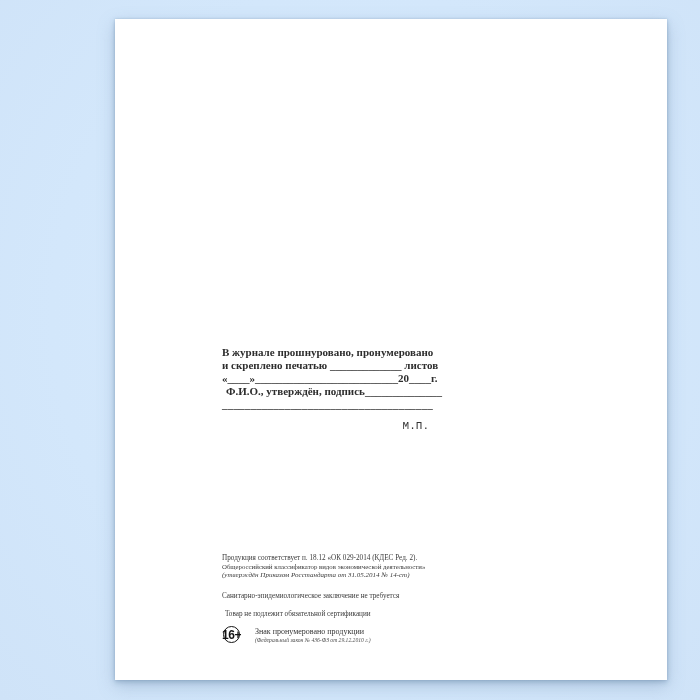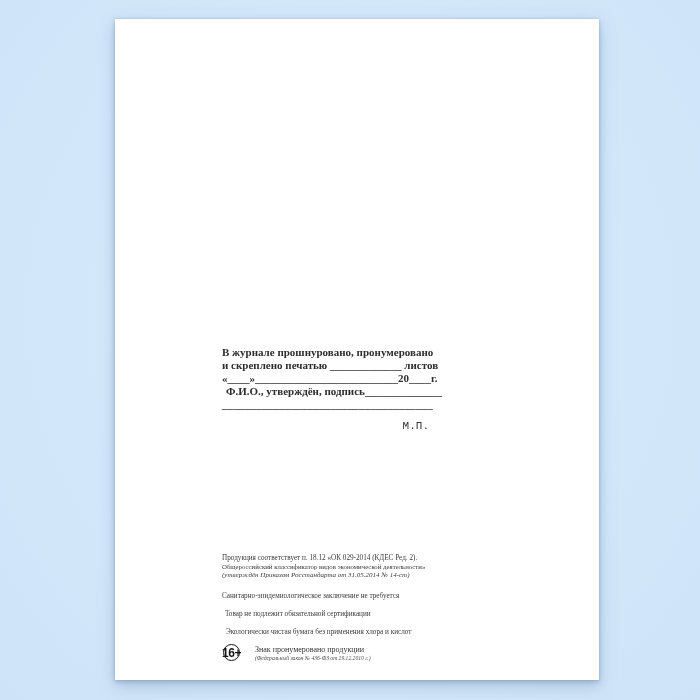--- a/index.html
+++ b/index.html
@@ -12,21 +12,21 @@
   .scene {
     position: relative;
     width: 700px;
     height: 700px;
     background: radial-gradient(ellipse at 50% 45%, #d9ebfd 0%, #d3e7fb 60%, #cfe3f8 100%);
   }
   .paper {
     position: absolute;
     left: 115px;
     top: 19px;
-    width: 484px;
+    width: 552px;
     height: 661px;
     background: #ffffff;
     box-shadow: 0 2px 5px rgba(104, 136, 168, 0.45),
                 0 6px 16px rgba(104, 136, 168, 0.35),
                 0 0 2px rgba(104, 136, 168, 0.30);
   }
   
   .stamp-block {
     position: absolute;
     left: 107px;
@@ -106,21 +106,20 @@
       <div class="mp">М.П.</div>
     </div>
 
     <div class="footer">
       <div class="comp1">Продукция соответствует п. 18.12 «ОК 029-2014 (КДЕС Ред. 2).</div>
       <div class="comp2">Общероссийский классификатор видов экономической деятельности»</div>
       <div class="comp3">(утверждён Приказом Росстандарта от 31.05.2014 № 14-ст)</div>
 
       <div class="note n1">Санитарно-эпидемиологическое заключение не требуется</div>
       <div class="note n2">Товар не подлежит обязательной сертификации</div>
-      <div class="note n3">Экологически чистая бумага без применения хлора и кислот</div>
 
       <div class="agemark">
         <div class="badge">16+</div>
         <div class="agetext">
           <div class="agetitle">Знак пронумеровано продукции</div>
           <div class="agelaw">(Федеральный закон № 436-ФЗ от 29.12.2010 г.)</div>
         </div>
       </div>
     </div>
 

